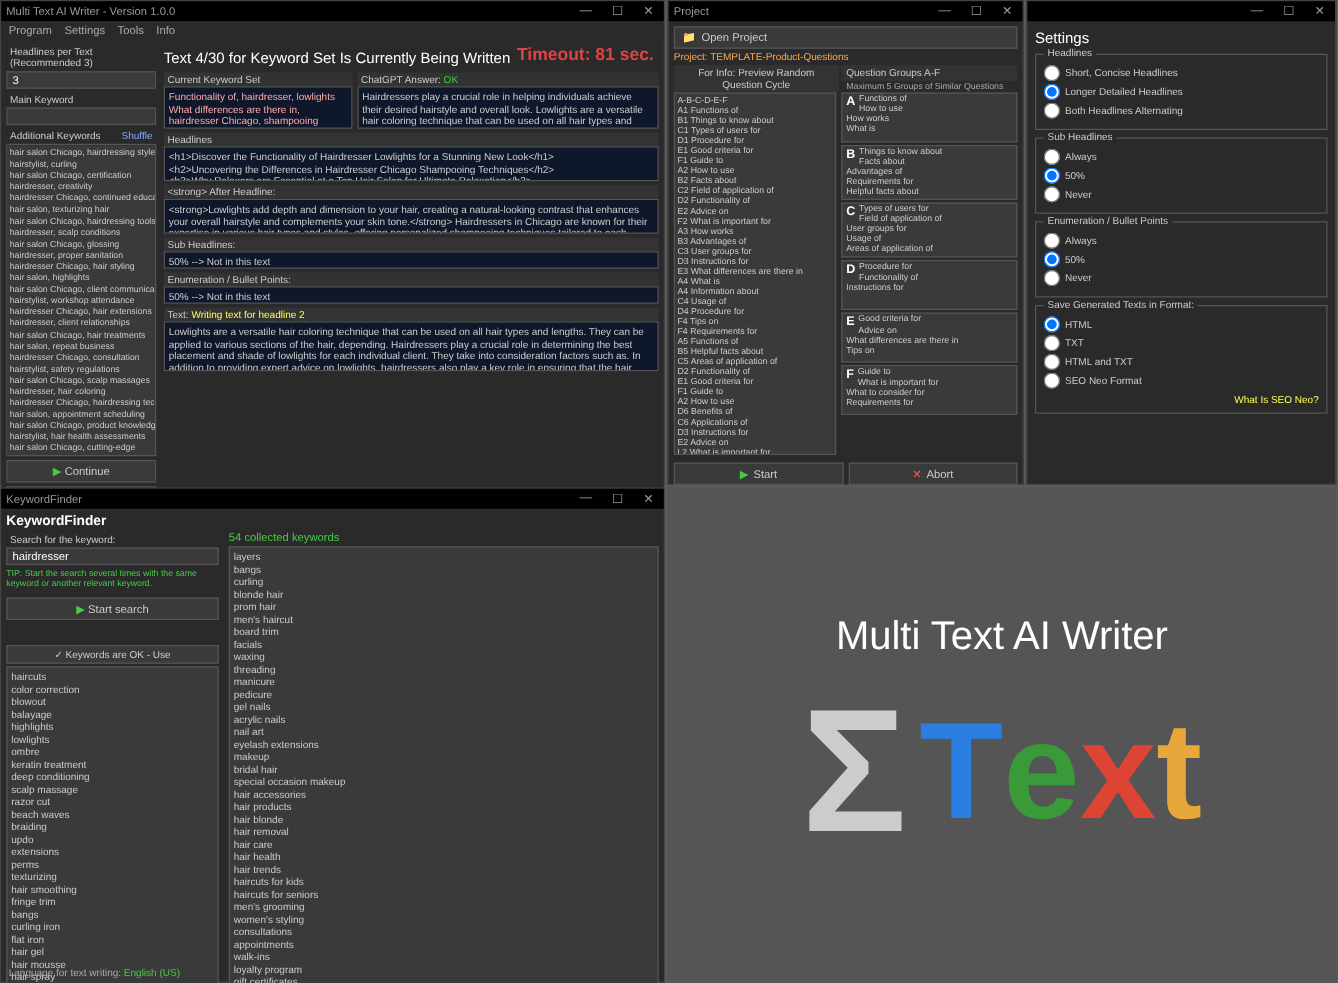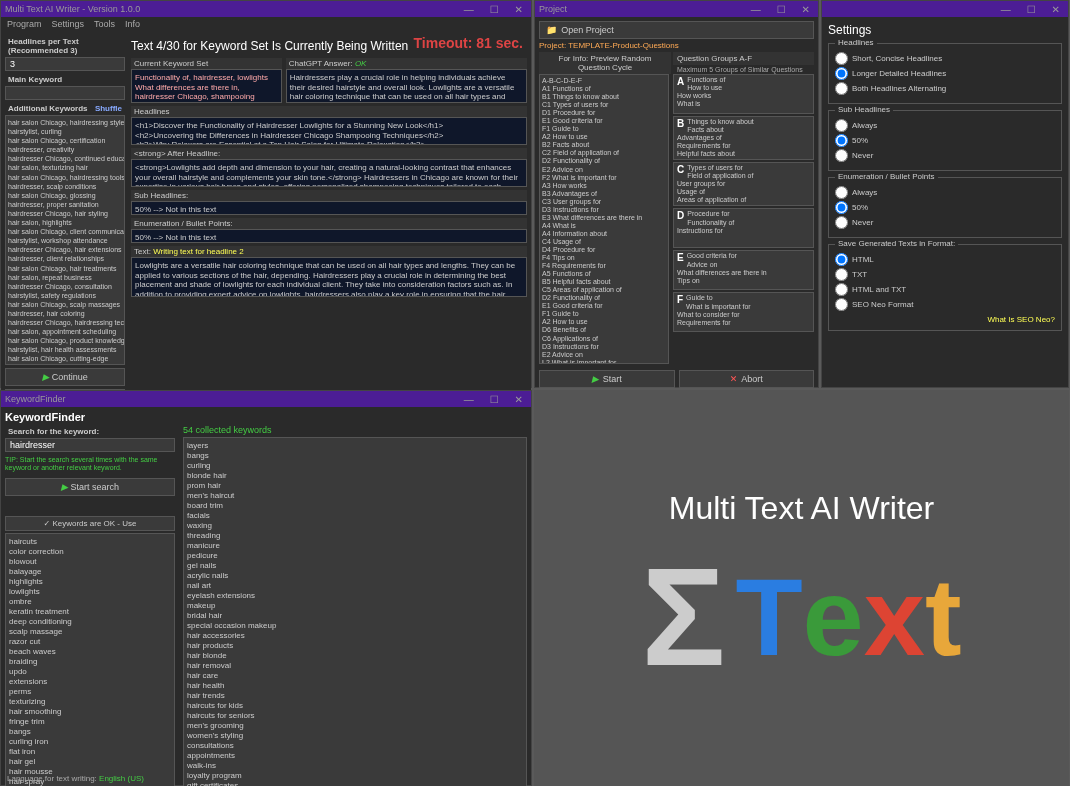--- a/index.html
+++ b/index.html
@@ -1,41 +1,41 @@
 <!DOCTYPE html>
 <html><head>
 <meta charset="utf-8">
 <style>
 * { margin: 0; padding: 0; box-sizing: border-box; font-family: 'Segoe UI', Arial, sans-serif; }
 body { background: #5a5a5a; width: 1070px; height: 786px; overflow: hidden; position: relative; color: #ccc; font-size: 9px; }
 .window { position: absolute; background: #2a2a2a; border: 1px solid #444; }
-.titlebar { height: 16px; background: #4c1d95; display: flex; align-items: center; padding: 0 4px; font-size: 9px; color: #999; }
+.titlebar { height: 16px; background: #000000; display: flex; align-items: center; padding: 0 4px; font-size: 9px; color: #999; }
 .titlebar .controls { margin-left: auto; display: flex; gap: 8px; }
 .titlebar .controls span { cursor: pointer; padding: 0 4px; font-size: 10px; }
 .menubar { height: 14px; background: #2a2a2a; display: flex; gap: 10px; padding: 0 6px; font-size: 9px; color: #aaa; align-items: center; }
 .menubar span { cursor: pointer; }
 
 
 #main-window { top: 0; left: 0; width: 532px; height: 388px; }
 #main-window .content { padding: 4px; height: calc(100% - 30px); display: flex; flex-direction: column; }
 .top-row { display: flex; gap: 6px; align-items: flex-start; }
 .left-col { width: 120px; }
 .right-col { flex: 1; position: relative; }
-.label-heading { background: #2a2a2a; color: #ccc; font-size: 8px; padding: 2px 3px; font-weight: bold; }
+.label-heading { background: #2a2a2a; color: #ccc; font-size: 8px; padding: 2px 3px; }
 .input-box { background: #3a3a3a; border: 1px solid #555; padding: 2px 4px; color: #fff; width: 100%; font-size: 9px; margin-bottom: 2px; height: 14px; }
 .timeout { position: absolute; right: 4px; top: 0; color: #d44; font-size: 14px; font-weight: bold; }
 .writing-title { color: #fff; font-size: 12px; margin: 4px 0 2px 0; }
 .section-label { background: #333; color: #ccc; font-size: 8px; padding: 1px 3px; margin-top: 3px; }
 .text-area { background: #0f172a; border: 1px solid #555; padding: 3px; font-size: 8px; color: #ccc; line-height: 1.2; overflow: hidden; }
 .kw-list { background: #3a3a3a; border: 1px solid #555; height: 250px; overflow-y: auto; font-size: 7px; color: #ccc; line-height: 1.3; padding: 2px; }
 .kw-list div { white-space: nowrap; }
 .btn { background: #3a3a3a; border: 1px solid #555; color: #ccc; padding: 3px 8px; font-size: 9px; cursor: pointer; display: inline-flex; align-items: center; justify-content: center; gap: 4px; }
 .btn-row { display: flex; gap: 4px; margin-top: 4px; }
 .btn-block { display: block; width: 100%; text-align: center; margin-top: 3px; }
-.green { color: #4c4; font-style: italic; }
+.green { color: #4c4; }
 .orange { color: #faa; }
 .red { color: #f55; }
 .yellow { color: #ff5; }
 .shuffle-link { color: #8af; font-size: 8px; margin-left: auto; }
 .statusbar { height: 14px; background: #2a2a2a; font-size: 8px; color: #aaa; padding: 1px 6px; display: flex; align-items: center; }
 .statusbar .lang { color: #4c4; }
 
 
 #project-window { top: 0; left: 534px; width: 285px; height: 388px; }
 #project-window .content { padding: 4px; }

